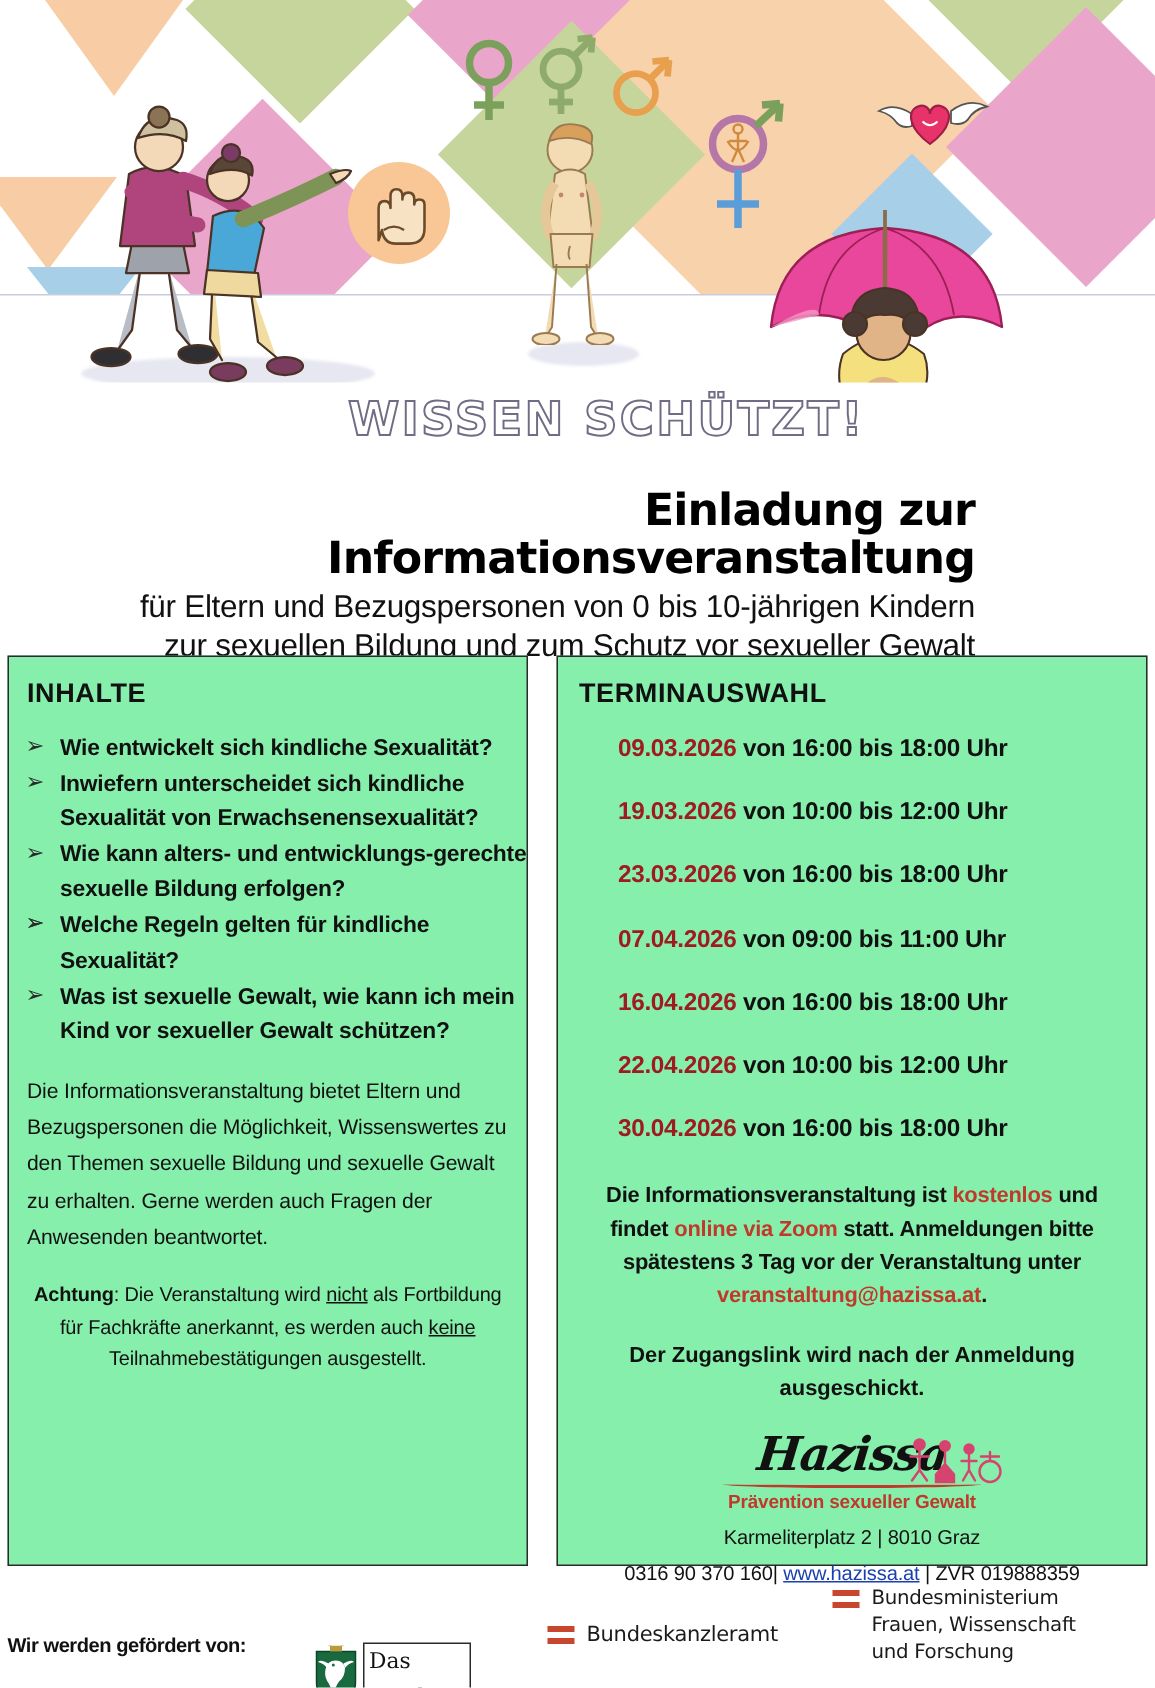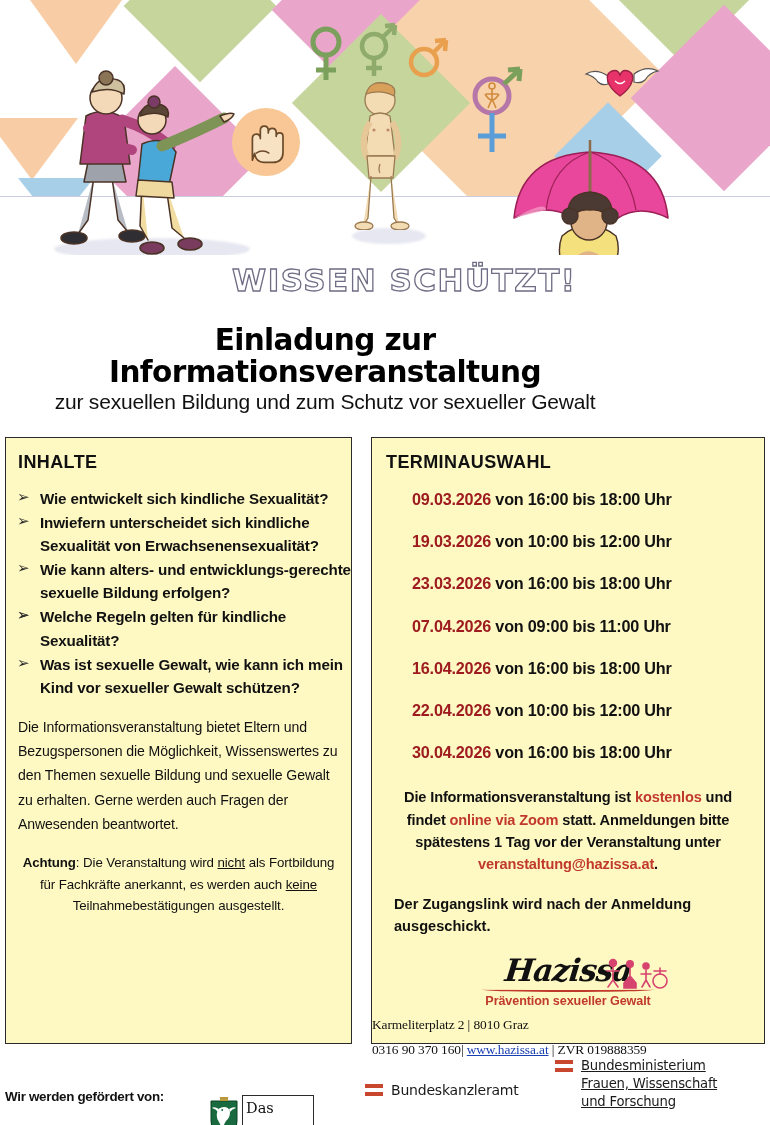--- a/index.html
+++ b/index.html
@@ -32,37 +32,37 @@
     position:absolute; left:232px; top:262px; width:300px;
     text-align:left; font-family:"DejaVu Sans", sans-serif;
     font-size:31px; font-weight:700; letter-spacing:1.5px;
     color:transparent;
     -webkit-text-stroke:1.3px #6f6d85;
     text-shadow:0 0 0 transparent;
     white-space:nowrap;
   }
 
   
-  #title-block{ position:absolute; left:0; top:325px; width:650px; text-align:center; }
+  #title-block{ position:absolute; left:0; top:325px; width:650px; text-align:right; }
   #main-title{
     font-family:"DejaVu Sans", sans-serif;
     font-size:29.5px; font-weight:700; letter-spacing:-0.6px; color:#000;
     line-height:1.08;
   }
   .subtitle{
     font-family:"Liberation Sans", sans-serif;
     font-size:21px; font-weight:400; color:#111; line-height:1.26;
     margin-top:3px; letter-spacing:-0.2px;
   }
 
   
   #panels{ position:absolute; left:0; top:437px; width:770px; height:607px; }
 
   .panel{
-    position:absolute; top:0; background:#fef9c3;
+    position:absolute; top:0; background:#86efac;
     border:1.4px solid #2b2b2b; height:607px;
   }
   #panel-inhalte{ left:5px; width:347px; }
   #panel-termine{ left:371px; width:394px; }
 
   .panel-heading{
     font-family:"Liberation Sans", sans-serif;
     font-size:18px; font-weight:700; color:#111; letter-spacing:.4px;
   }
 
@@ -101,44 +101,43 @@
   .date-d{ color:#9e1b20; }
 
   #termine-info{
     margin:22px 18px 0 18px; text-align:center;
     font-size:14.6px; font-weight:700; color:#111; line-height:1.52;
     letter-spacing:-0.15px;
   }
   #termine-info .hl{ color:#c0392b; }
   #termine-info .mail{ color:#c0392b; }
   #termine-access{
-    margin:18px 22px 0 22px; text-align:left;
+    margin:18px 22px 0 22px; text-align:center;
     font-size:14.6px; font-weight:700; color:#111; line-height:1.52;
   }
 
   
   #hazissa-logo{ margin:18px auto 0 auto; width:215px; text-align:center; position:relative; }
   #hazissa-wordmark{
     font-family:"DejaVu Serif", serif; font-size:31px; font-weight:700;
     font-style:italic; color:#111; letter-spacing:-1px; line-height:1;
     display:inline-block; transform:skewX(-6deg);
   }
   #hazissa-figures{ position:absolute; right:6px; top:2px; }
   #hazissa-underline{
     width:172px; height:5px; margin:1px auto 0 auto;
     border-bottom:2.2px solid #c0392b; border-radius:0 0 70% 70%;
   }
   #hazissa-tagline{
     font-size:12.6px; font-weight:700; color:#c0392b; margin-top:2px;
     letter-spacing:-0.1px;
   }
   .hazissa-contact{
-    font-size:13.4px; color:#111; margin-top:9px;
+    text-align:center; font-size:13.4px; color:#111; margin-top:9px;
     letter-spacing:-0.1px;
-    font-family:Liberation Serif, serif;
   }
   .hazissa-contact .link{ color:#1a3fb0; text-decoration:underline; }
 
   
   #footer{ position:absolute; left:0; top:1048px; width:770px; height:77px; }
   #footer-label{
     position:absolute; left:5px; top:41px;
     font-size:13.4px; font-weight:700; color:#111; letter-spacing:-0.3px;
   }
 
@@ -151,21 +150,21 @@
     position:absolute; left:38px; top:2px; width:72px; height:48px;
     border-left:1.6px solid #2b2b2b; border-top:1.6px solid #2b2b2b;
     border-right:1.6px solid #2b2b2b; border-bottom:1.6px solid #2b2b2b;
     font-family:"DejaVu Serif", serif; color:#111;
   }
   #stmk-text span{ display:block; font-size:14.5px; line-height:24px; padding-left:3px; }
   #stmk-text .div{ border-top:1.2px solid #2b2b2b; }
 
   
   #logo-bka{ position:absolute; left:365px; top:1077px; height:26px; display:flex; align-items:center; gap:8px;justify-content:center; }
-  #logo-bmin{ position:absolute; left:555px; top:1057px; display:flex; align-items:flex-start; gap:8px;text-decoration:underline; }
+  #logo-bmin{ position:absolute; left:555px; top:1057px; display:flex; align-items:flex-start; gap:8px; }
   .at-flag{ width:18px; height:13px; flex:0 0 auto; }
   .at-flag .bar-r{ height:4px; background:#c8452e; }
   .at-flag .bar-w{ height:4px; background:#ffffff; }
   .gov-text{
     font-family:"DejaVu Sans", sans-serif; font-size:14px; color:#1a1a1a;
     line-height:1.35; letter-spacing:-0.2px; white-space:pre-line;
   }
   #logo-bmin .gov-text{ font-size:13.2px; }
 </style>
 </head>
@@ -314,20 +313,21 @@
       <ellipse cx="112" cy="148" rx="14" ry="6" fill="#5fb3e0"></ellipse>
     </g>
   </svg>
 
 </div>
 
 <div id="tagline">WISSEN SCHÜTZT!</div>
 
 <div id="title-block">
   <div id="main-title">Einladung zur Informationsveranstaltung</div>
+  <div class="subtitle">für Eltern und Bezugspersonen von 0 bis 10-jährigen Kindern</div>
   <div class="subtitle" style="margin-top:0;">zur sexuellen Bildung und zum Schutz vor sexueller Gewalt</div>
 </div>
 
 <div id="panels">
 
   <section class="panel" id="panel-inhalte">
     <div class="panel-heading">INHALTE</div>
     <ul id="inhalte-list">
         <li><span class="bullet-arrow">➢</span><span>Wie entwickelt sich kindliche Sexualität?</span></li>
         <li><span class="bullet-arrow">➢</span><span>Inwiefern unterscheidet sich kindliche Sexualität von Erwachsenensexualität?</span></li>
@@ -346,21 +346,21 @@
     <div class="panel-heading">TERMINAUSWAHL</div>
     <ul id="dates">
         <li class="date-row"><span class="date-d" style="color: rgb(158, 27, 32);">09.03.2026</span><span> von 16:00 bis 18:00 Uhr</span></li>
         <li class="date-row"><span class="date-d" style="color: rgb(158, 27, 32);">19.03.2026</span><span> von 10:00 bis 12:00 Uhr</span></li>
         <li class="date-row"><span class="date-d" style="color: rgb(158, 27, 32);">23.03.2026</span><span> von 16:00 bis 18:00 Uhr</span></li>
         <li class="date-row"><span class="date-d" style="color: rgb(158, 27, 32);">07.04.2026</span><span> von 09:00 bis 11:00 Uhr</span></li>
         <li class="date-row"><span class="date-d" style="color: rgb(158, 27, 32);">16.04.2026</span><span> von 16:00 bis 18:00 Uhr</span></li>
         <li class="date-row"><span class="date-d" style="color: rgb(158, 27, 32);">22.04.2026</span><span> von 10:00 bis 12:00 Uhr</span></li>
         <li class="date-row"><span class="date-d" style="color: rgb(158, 27, 32);">30.04.2026</span><span> von 16:00 bis 18:00 Uhr</span></li>
       </ul>
-    <div id="termine-info"><span>Die Informationsveranstaltung ist </span><span class="hl">kostenlos</span><span> und findet </span><span class="hl">online via Zoom</span><span> statt. Anmeldungen bitte spätestens 1 Tag vor der Veranstaltung unter </span><span class="mail">veranstaltung@hazissa.at</span><span>.</span></div>
+    <div id="termine-info"><span>Die Informationsveranstaltung ist </span><span class="hl">kostenlos</span><span> und findet </span><span class="hl">online via Zoom</span><span> statt. Anmeldungen bitte spätestens 3 Tag vor der Veranstaltung unter </span><span class="mail">veranstaltung@hazissa.at</span><span>.</span></div>
     <div id="termine-access">Der Zugangslink wird nach der Anmeldung ausgeschickt.</div>
 
     <div id="hazissa-logo">
       <span id="hazissa-wordmark">Hazissa</span>
       <svg id="hazissa-figures" width="66" height="36" viewBox="0 0 66 36">
         <g fill="none" stroke="#d6436f" stroke-width="1.6" stroke-linecap="round">
           <circle cx="9" cy="6" r="3.4" fill="#d6436f"></circle>
           <path d="M9 10 l0 13 M3 14 l12 0 M4 30 l5 -7 M14 30 l-5 -7"></path>
           <circle cx="26" cy="7" r="3.2" fill="#d6436f"></circle>
           <path d="M26 11 l0 8 M20 26 l6 -7 l6 7 l0 5 l-12 0 z" fill="#d6436f"></path>

